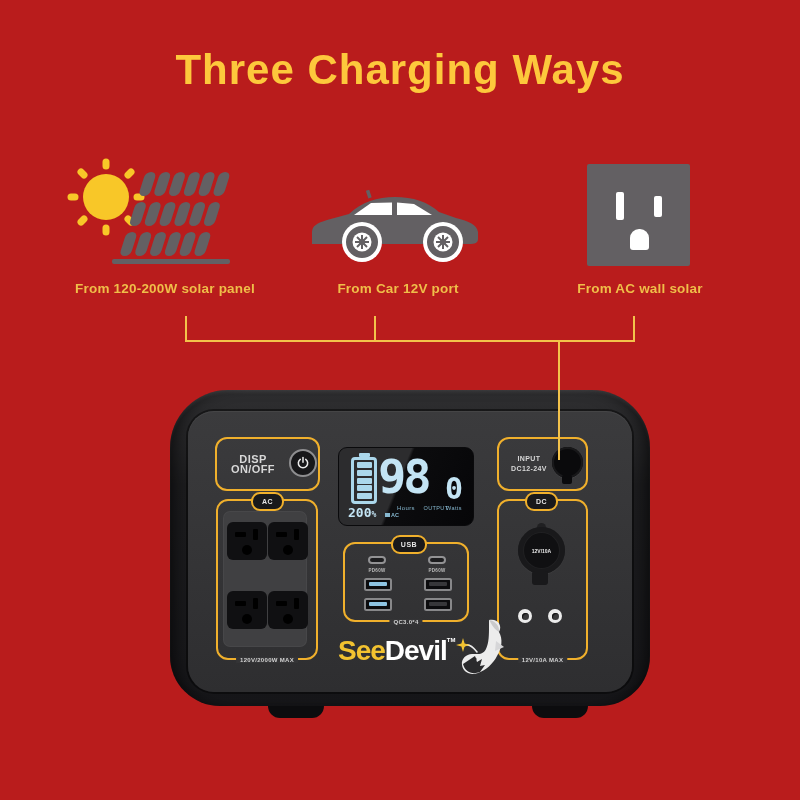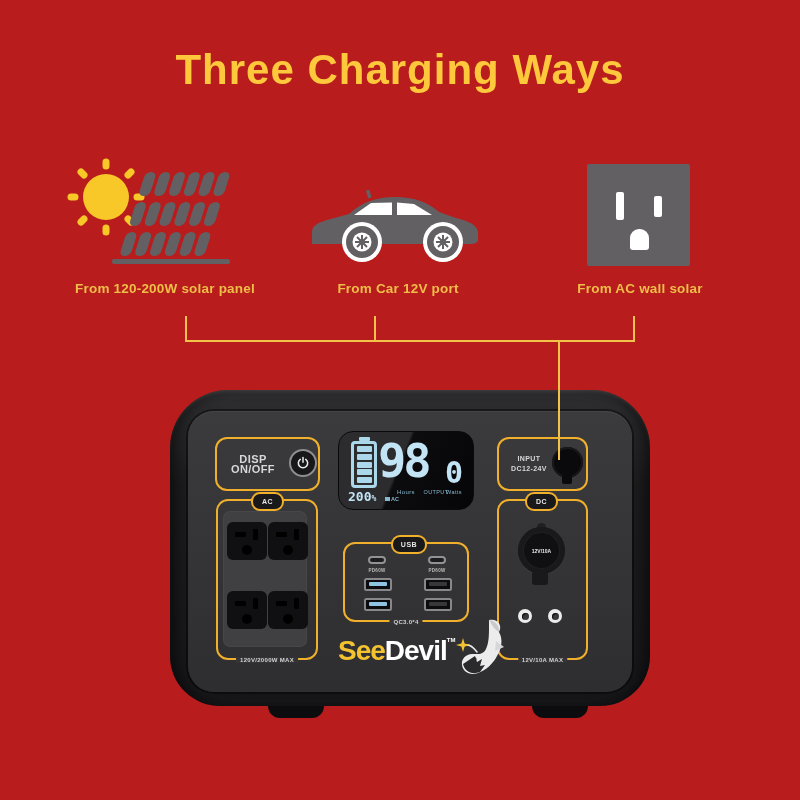--- a/index.html
+++ b/index.html
@@ -49,21 +49,21 @@
            letter-spacing:.3px;}
 
   
   .disp-grp{left:27px;top:26px;width:101px;height:50px;}
   .disp-txt{left:6px;top:15px;width:60px;}
   .pwr-btn{position:absolute;left:72px;top:10px;width:28px;height:28px;border-radius:50%;
            background:#18181a;border:2.5px solid #8e8e90;box-sizing:border-box;
            display:flex;align-items:center;justify-content:center;}
 
   
-  .lcd{left:150px;top:20px;width:134px;height:77px;border-radius:15px;overflow:hidden;
+  .lcd{left:150px;top:36px;width:134px;height:77px;border-radius:9px;overflow:hidden;
        background:linear-gradient(112deg,#2c2c2e 0%,#2c2c2e 44%,#0c0c0e 46%,#060608 100%);
        border:1px solid #0a0a0c;}
   .batt{position:absolute;left:12px;top:9px;width:26px;height:47px;border:3px solid #abd7eb;
         border-radius:4px;box-sizing:border-box;padding:2px 2.5px;display:flex;
         flex-direction:column;gap:1.8px;}
   .batt-nub{position:absolute;left:20px;top:5px;width:11px;height:4px;background:#abd7eb;
             border-radius:1px;}
   .batt .bar{flex:1;background:#abd7eb;border-radius:1px;}
   .seg{font-family:"DejaVu Sans Mono",monospace;font-weight:bold;color:#c3e4f4;}
   .lcd-98{position:absolute;left:39px;top:0;font-size:47px;line-height:58px;letter-spacing:-3px;}

